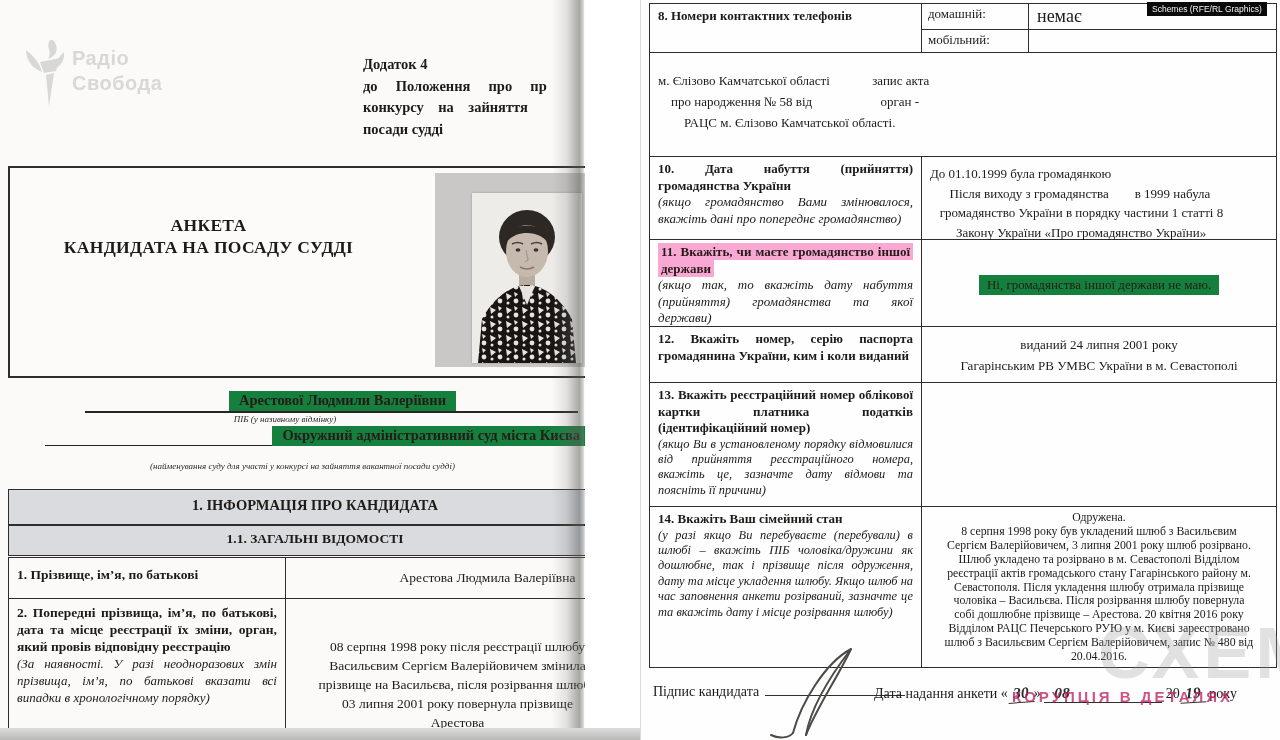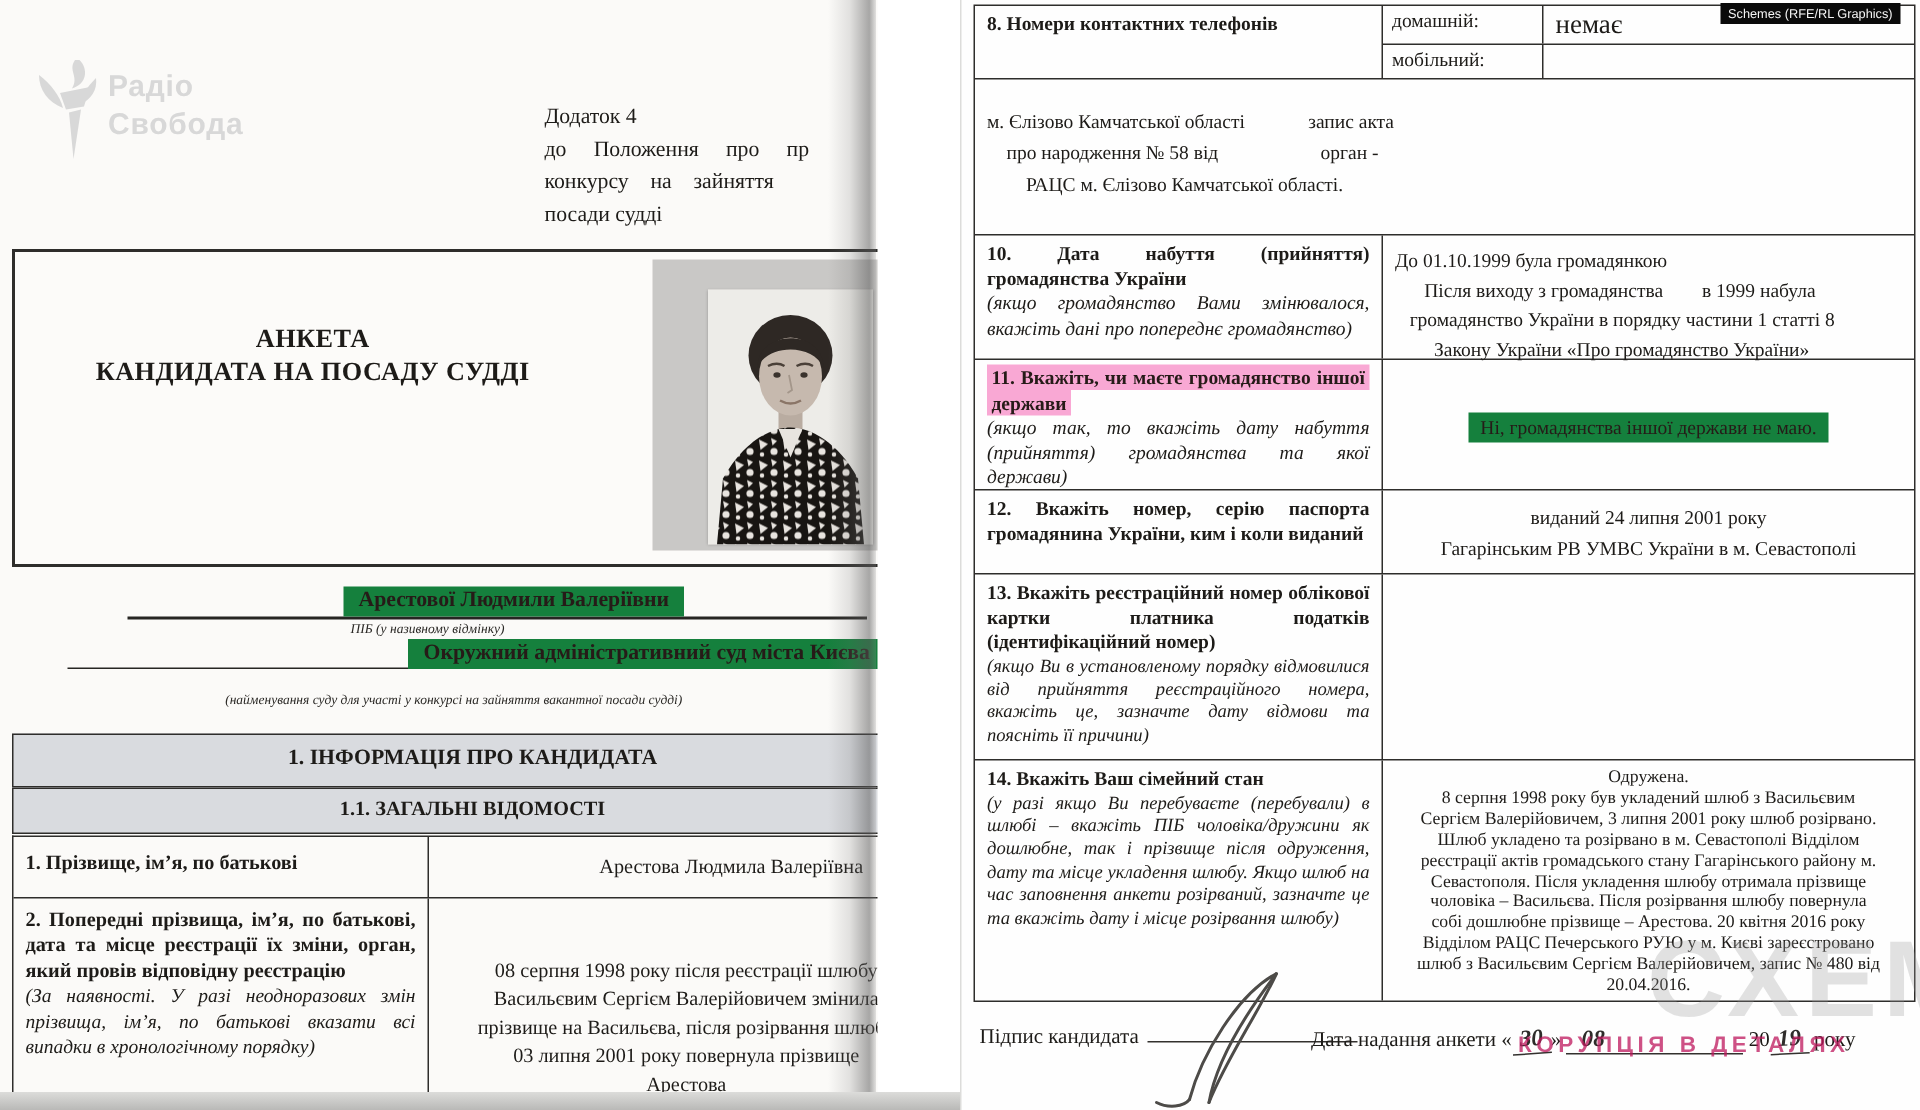--- a/index.html
+++ b/index.html
@@ -10,21 +10,21 @@
   
   #page-left{position:absolute;left:0;top:0;width:585px;height:740px;background:#fbfaf8;overflow:hidden;}
   #page-right{position:absolute;left:640px;top:0;width:640px;height:740px;background:#fefefe;border-left:1px solid #dcdcda;}
   #edge-shadow{position:absolute;left:552px;top:0;width:32px;height:740px;z-index:30;pointer-events:none;
     background:linear-gradient(to right,rgba(120,120,120,0) 0%,rgba(110,110,110,.18) 45%,rgba(90,90,90,.52) 86%,rgba(150,150,150,.25) 100%);}
   #bottom-band{position:absolute;left:0;top:728px;width:640px;height:12px;z-index:31;
     background:linear-gradient(to bottom,#dcdcda,#b9b9b7);}
   
   #logo{left:20px;top:38px;color:#d8d8d8;font-family:"Liberation Sans",sans-serif;font-weight:bold;}
   #logo-text{position:absolute;left:52px;top:8px;font-size:20px;line-height:25px;white-space:pre-line;letter-spacing:.5px;}
-  #annex{left:363px;top:68px;width:228px;font-size:14.5px;line-height:21.5px;}
+  #annex{left:363px;top:54px;width:228px;font-size:14.5px;line-height:21.5px;font-weight:bold;}
   #title-box{left:8px;top:166px;width:612px;height:208px;border:2px solid #2e2d2b;background:#fcfbf9;}
   #form-title{position:absolute;left:0;top:46px;width:397px;text-align:center;font-weight:bold;
               font-size:17.5px;line-height:22px;white-space:pre-line;letter-spacing:.3px;}
   #photo-panel{position:absolute;left:425px;top:5px;width:182px;height:194px;background:#c9c8c6;}
   #photo{position:absolute;left:37px;top:20px;width:110px;height:170px;background:#edece8;box-shadow:0 0 2px rgba(0,0,0,.25);}
   .rule{border-bottom:2px solid #262522;}
   #rule1{left:85px;top:390px;width:493px;height:21px;}
   #rule2{left:45px;top:428px;width:527px;height:17px;border-bottom-width:1.8px;}
   #nameline1{left:100px;top:391px;width:485px;text-align:center;}
   #nameline2{left:120px;top:426px;width:470px;text-align:right;}

